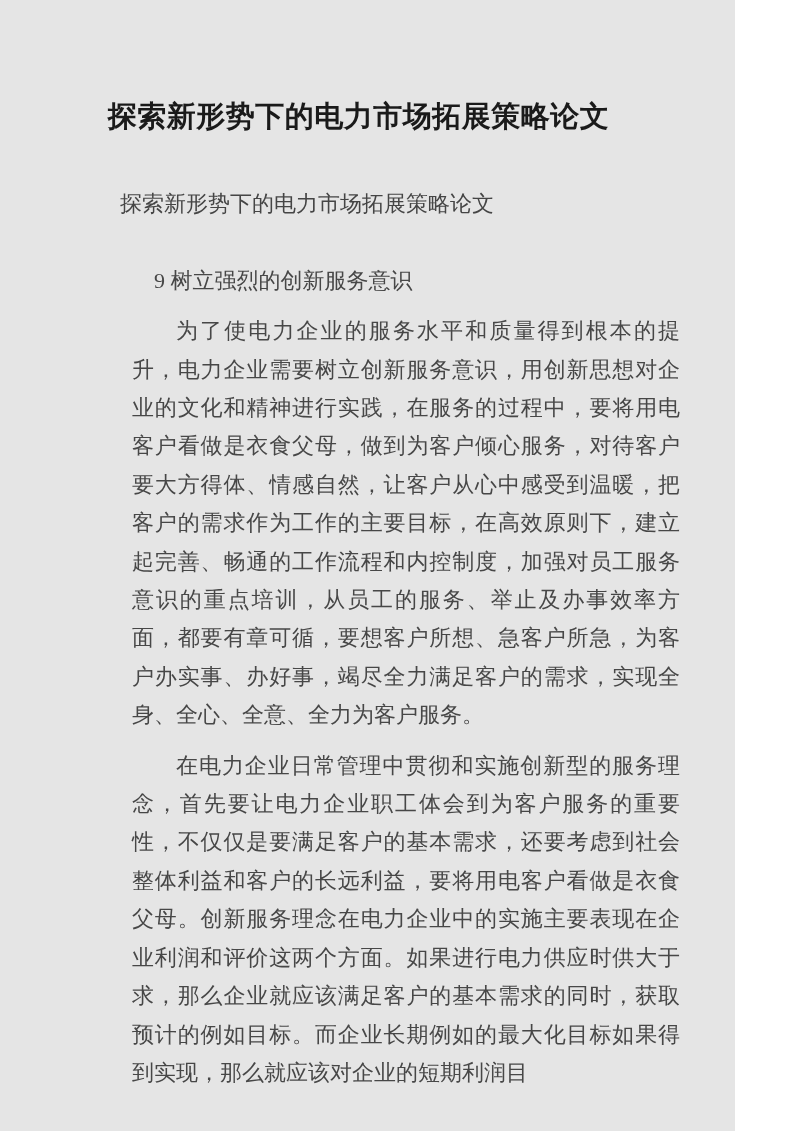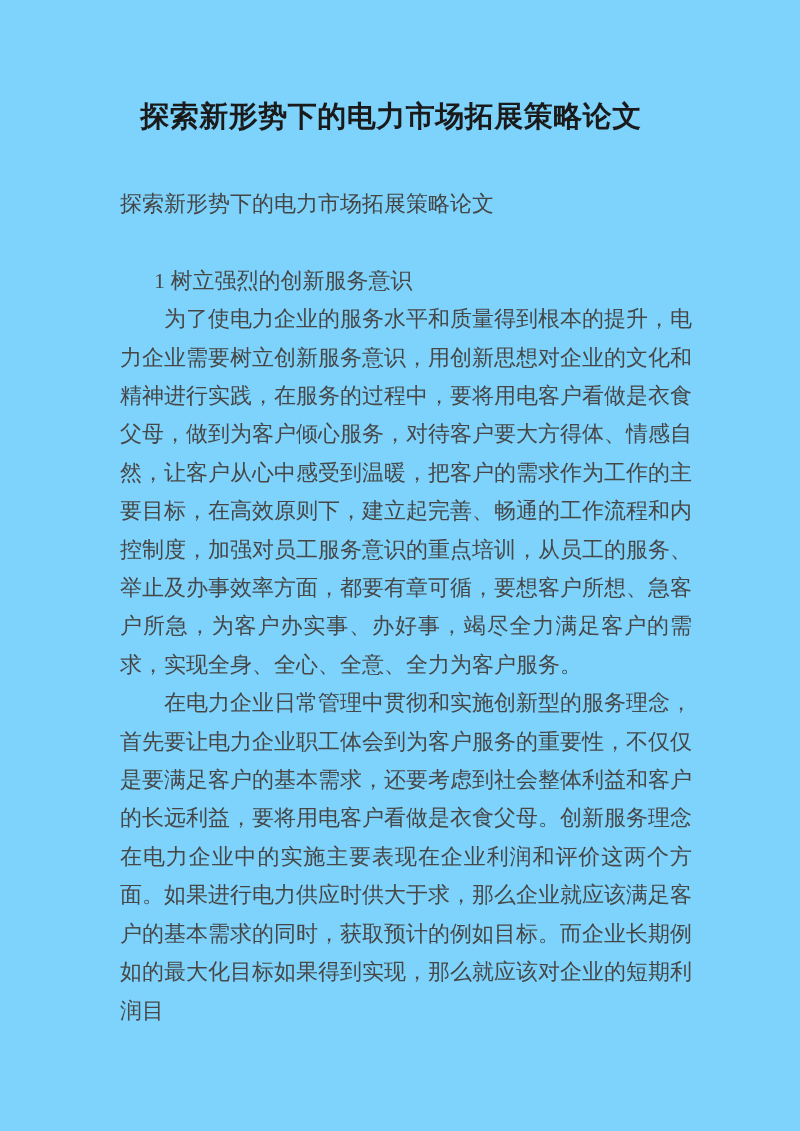--- a/index.html
+++ b/index.html
@@ -7,23 +7,23 @@
     padding: 0;
     background: #ffffff;
   }
   body {
     width: 800px;
     height: 1131px;
     overflow: hidden;
     font-family: "Liberation Serif", "DejaVu Serif", serif;
   }
   .page {
-    width: 800px;
+    width: 735px;
     height: 1131px;
-    background: #7dd3fc;
+    background: #e5e5e5;
     position: relative;
   }
   .content {
     margin-left: 120px;
     width: 572px;
     font-size: 22px;
     line-height: 38.4px;
     color: #474747;
     text-align: justify;
     text-justify: inter-ideograph;
@@ -51,38 +51,38 @@
   .section-heading {
     margin: 0;
     font-size: 22px;
     font-weight: 400;
     line-height: 38.4px;
     text-indent: 34px;
     text-align: left;
     color: #474747;
   }
   .section-paragraph {
-    margin: 0;
+    margin: 12px;
     text-indent: 44px;
     text-align: justify;
     word-break: normal;
     color: #474747;
   }
 </style>
 </head>
 <body>
 
 <div class="page">
   <h1 class="doc-title">探索新形势下的电力市场拓展策略论文</h1>
 
   <div class="content">
     <div class="doc-subtitle">探索新形势下的电力市场拓展策略论文</div>
 
     <section>
-      <h2 class="section-heading">1 树立强烈的创新服务意识</h2>
+      <h2 class="section-heading">9 树立强烈的创新服务意识</h2>
       <p class="section-paragraph">为了使电力企业的服务水平和质量得到根本的提升，电力企业需要树立创新服务意识，用创新思想对企业的文化和精神进行实践，在服务的过程中，要将用电客户看做是衣食父母，做到为客户倾心服务，对待客户要大方得体、情感自然，让客户从心中感受到温暖，把客户的需求作为工作的主要目标，在高效原则下，建立起完善、畅通的工作流程和内控制度，加强对员工服务意识的重点培训，从员工的服务、举止及办事效率方面，都要有章可循，要想客户所想、急客户所急，为客户办实事、办好事，竭尽全力满足客户的需求，实现全身、全心、全意、全力为客户服务。</p>
     </section>
 
     <section>
       <p class="section-paragraph">在电力企业日常管理中贯彻和实施创新型的服务理念，首先要让电力企业职工体会到为客户服务的重要性，不仅仅是要满足客户的基本需求，还要考虑到社会整体利益和客户的长远利益，要将用电客户看做是衣食父母。创新服务理念在电力企业中的实施主要表现在企业利润和评价这两个方面。如果进行电力供应时供大于求，那么企业就应该满足客户的基本需求的同时，获取预计的例如目标。而企业长期例如的最大化目标如果得到实现，那么就应该对企业的短期利润目</p>
     </section>
   </div>
 </div>
 
 </body></html>

